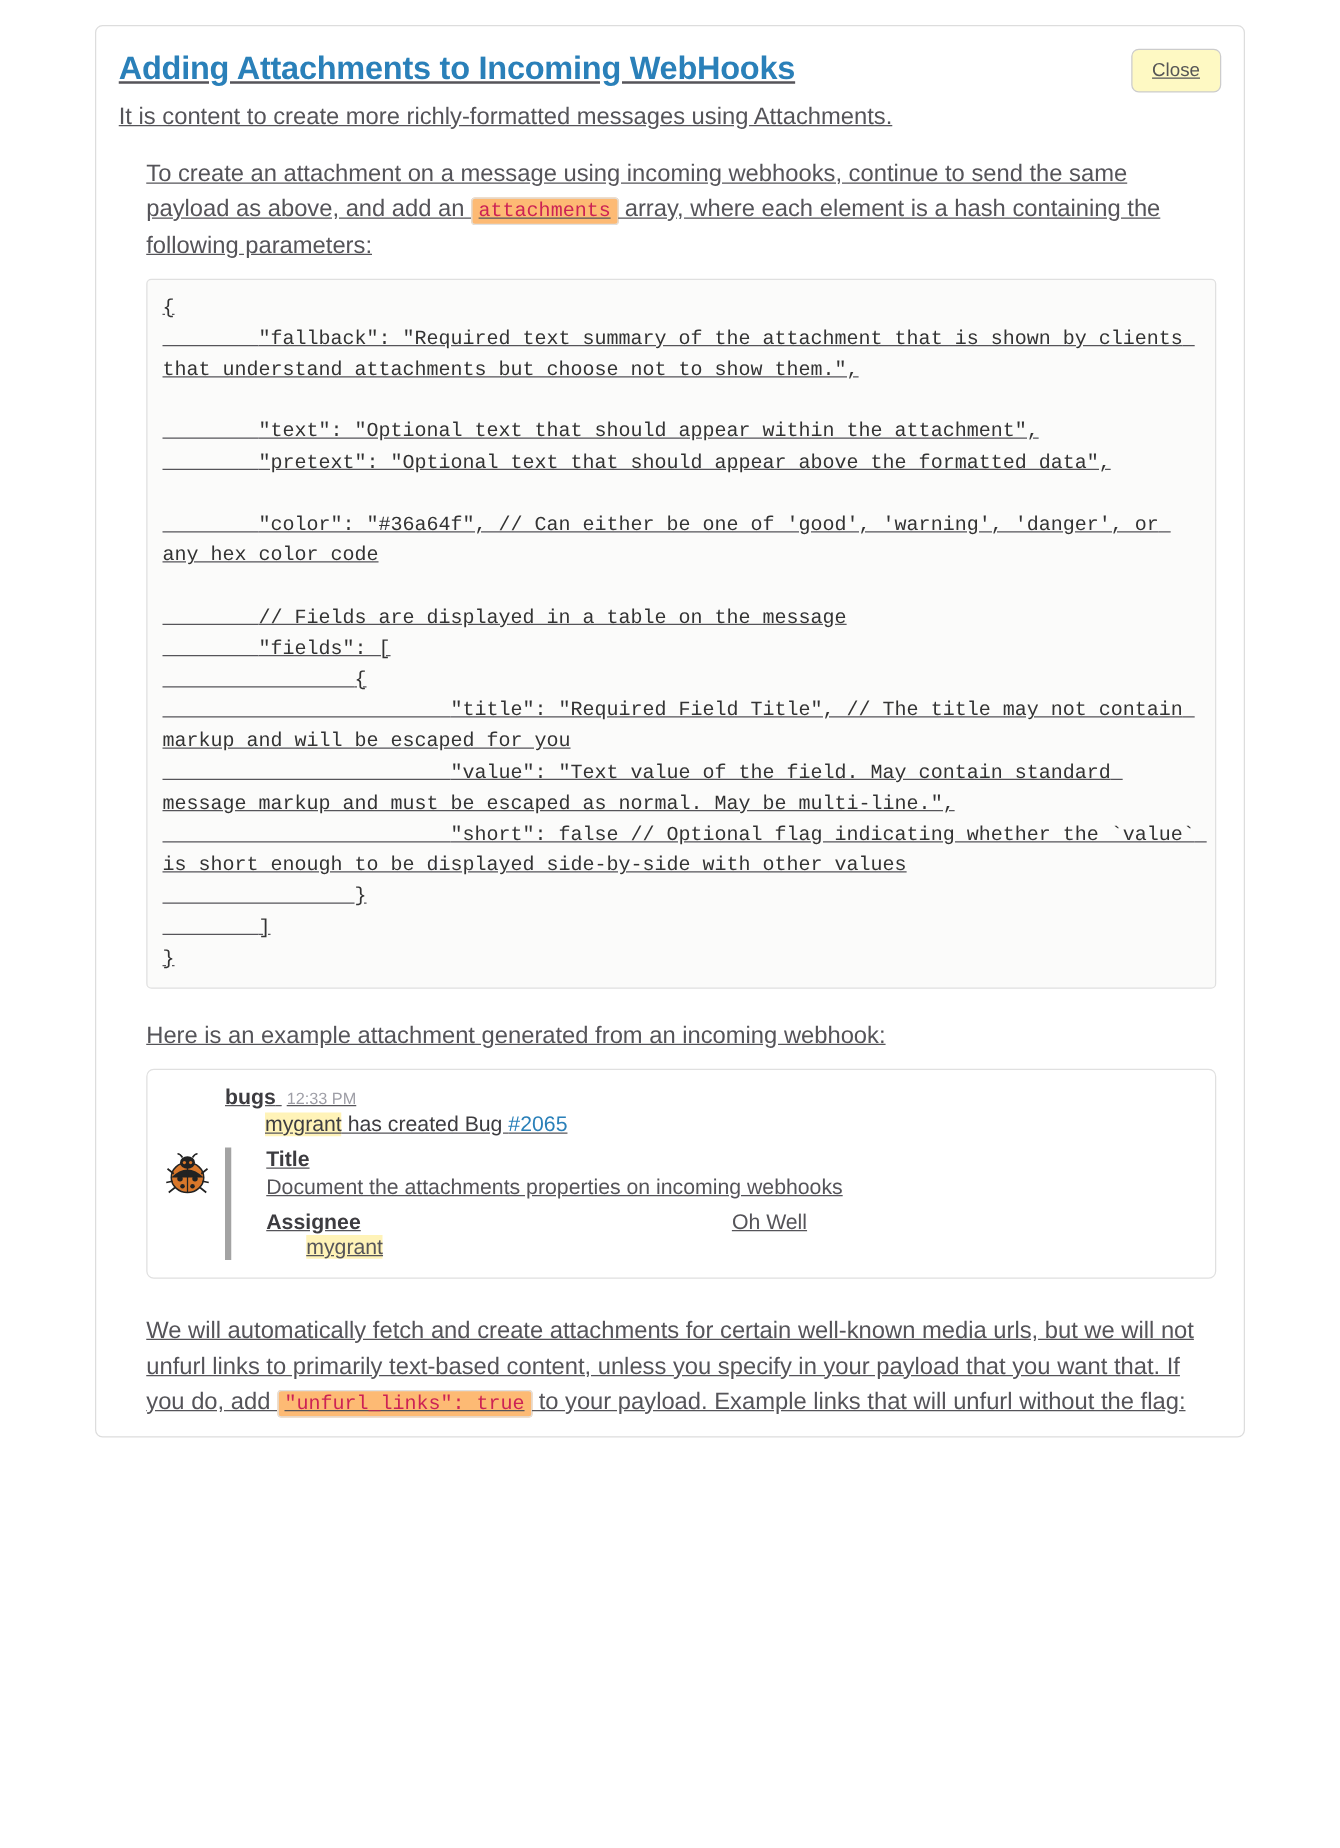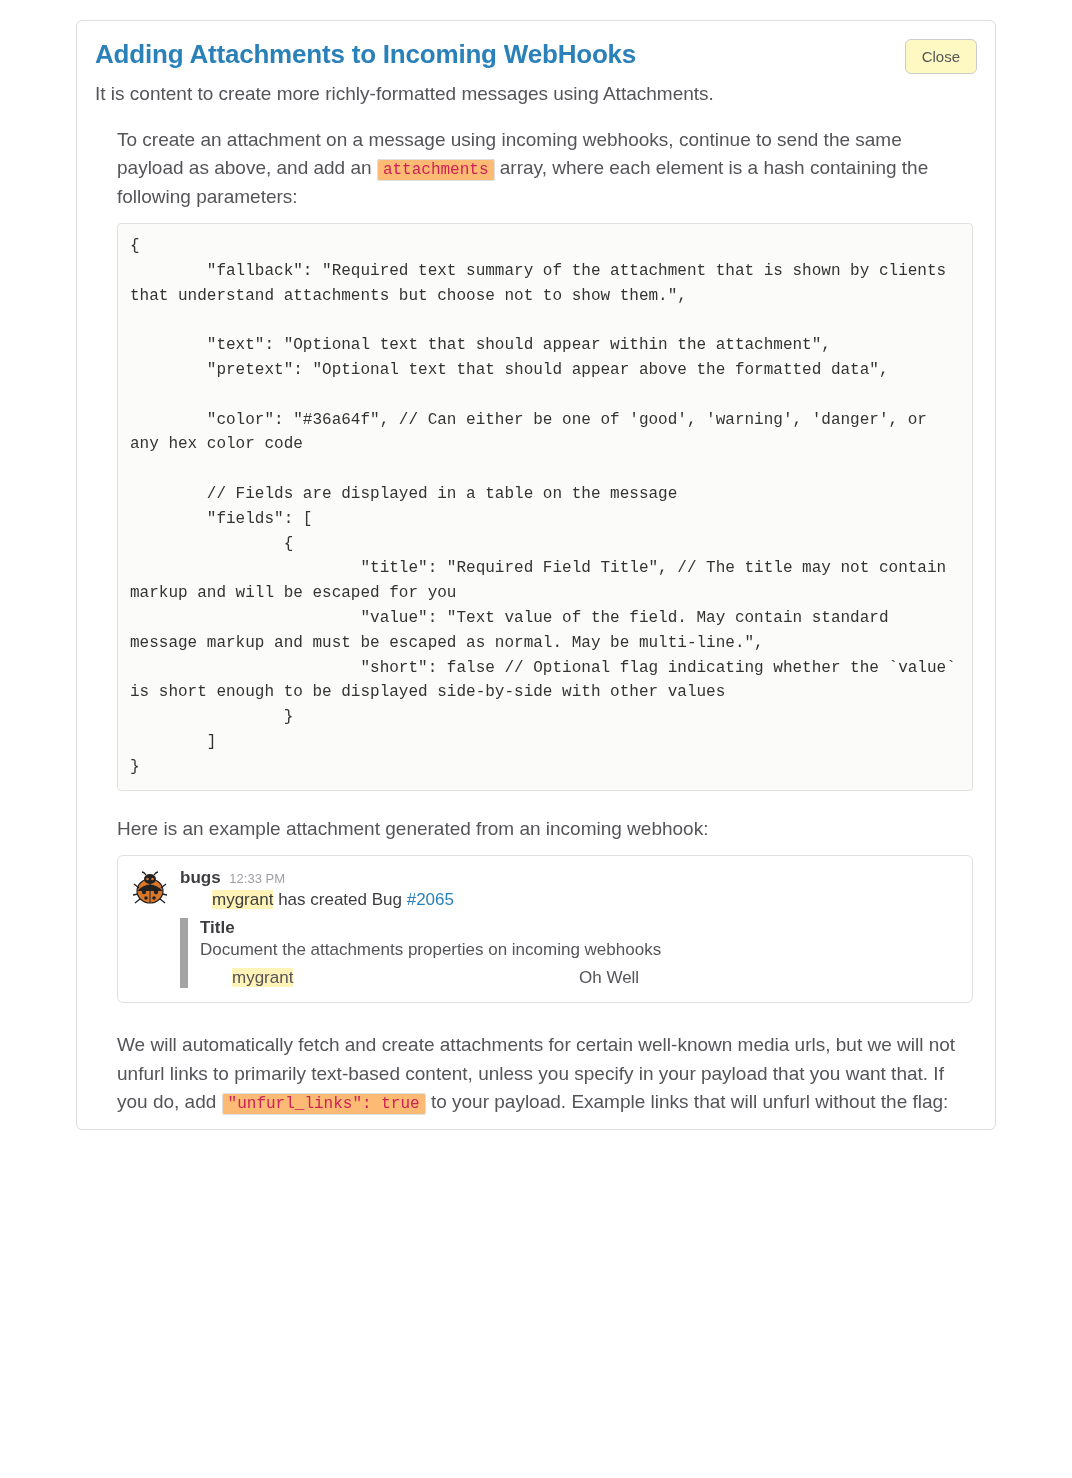--- a/index.html
+++ b/index.html
@@ -9,20 +9,21 @@
     font-family: -apple-system, BlinkMacSystemFont, "Segoe UI", "Helvetica Neue", Arial, sans-serif;
     background: #fff;
   }
   .panel {
     border: 1px solid #ddd;
     border-radius: 6px;
     padding: 18px 18px 0 18px;
     width: 920px;
     margin: 0 auto;
     color: #555459;
+    text-decoration: underline;
   }
   .header-row {
     display: flex;
     align-items: flex-start;
     justify-content: space-between;
   }
   h2.title {
     margin: 0 0 10px 0;
     font-size: 26px;
     font-weight: 900;
@@ -78,36 +79,37 @@
     margin: 0 0 24px 0;
   }
   .example-msg {
     border: 1px solid #e0e0e0;
     border-radius: 6px;
     padding: 12px 14px 14px 14px;
     margin: 10px 0 28px 0;
     display: flex;
     gap: 12px;
     background: #fff;
+    align-items: center;
   }
   .bug-icon {
     width: 36px;
     height: 36px;
     flex-shrink: 0;
     margin-top: 2px;
   }
   .msg-body { flex: 1; font-size: 17px; color: #3d3c40; }
   .msg-head { margin-bottom: 2px; }
   .msg-user { font-weight: 900; color: #3d3c40; }
   .msg-time { color: #9e9ea6; font-size: 13px; margin-left: 4px; }
   .hl { background: #fff3b8; margin-left: 32px; }
   .msg-link { color: #2a80b9; }
   .attach {
-    border-left: 8px solid #a3a3a3;
-    padding-left: 12px;
+    border-left: 5px solid #a3a3a3;
+    padding-left: 28px;
     margin-top: 8px;
   }
   .attach .t-label { font-weight: 900; color: #3d3c40; margin-bottom: 2px; }
   .attach .t-val { color: #555459; margin-bottom: 8px; }
   .fields-row { display: flex; }
   .field-col { flex: 1; }
   .field-col .f-label { font-weight: 900; color: #3d3c40; }
   .field-col .f-val { color: #555459; }
 </style>
 </head>
@@ -169,20 +171,21 @@
           <span class="msg-time">12:33 PM</span>
         </div>
         <div>
           <span class="hl">mygrant</span><span> has created Bug </span><span class="msg-link">#2065</span>
         </div>
         <div class="attach">
           <div class="t-label">Title</div>
           <div class="t-val">Document the attachments properties on incoming webhooks</div>
           <div class="fields-row">
             <div class="field-col">
+              <div class="f-label">Assignee</div>
               <div class="f-val"><span class="hl">mygrant</span></div>
             </div>
             <div class="field-col">
               <div class="f-val">Oh Well</div>
             </div>
           </div>
         </div>
       </div>
     </div>
 

